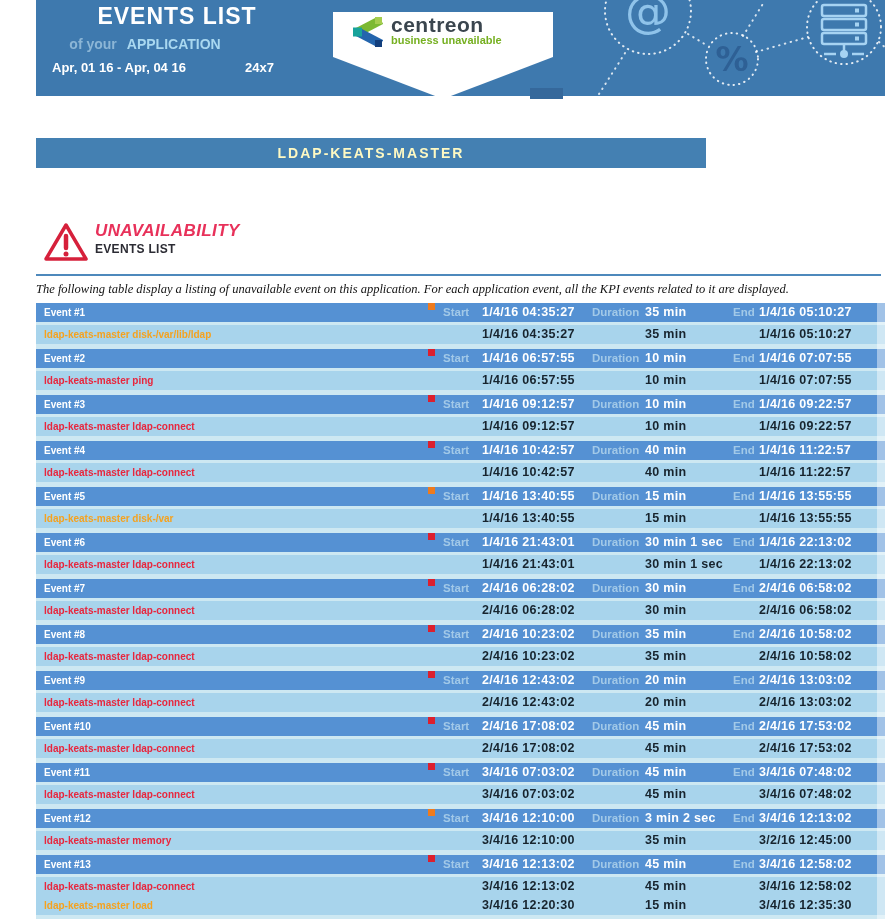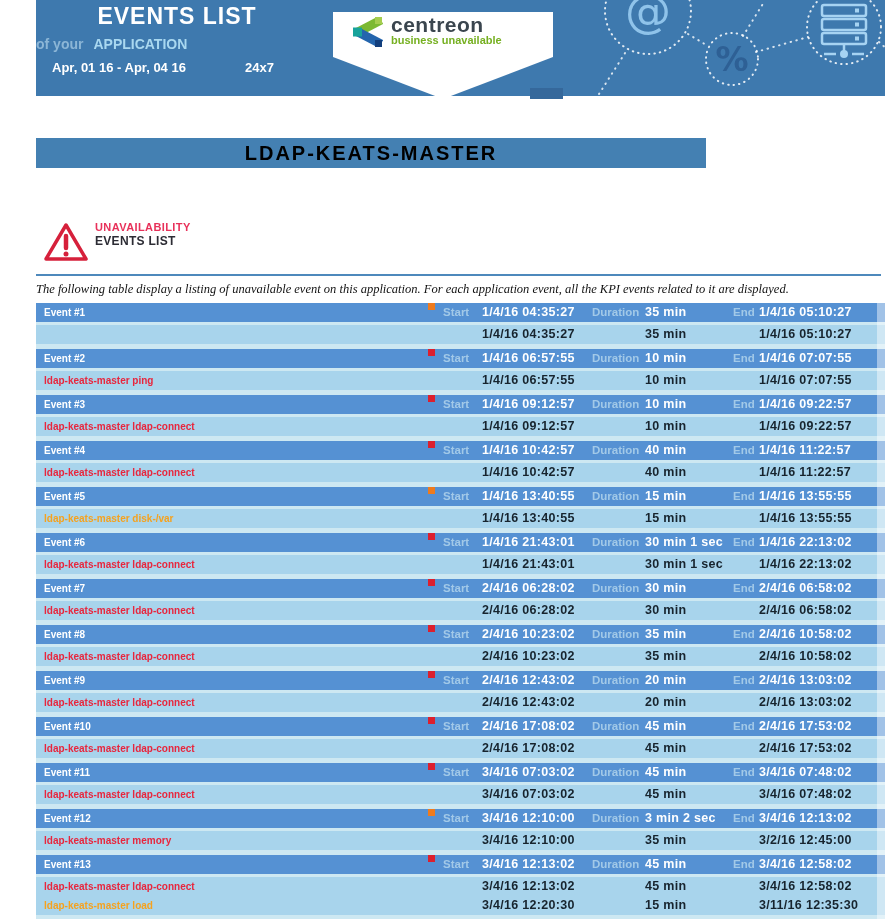--- a/index.html
+++ b/index.html
@@ -3,21 +3,21 @@
 <meta charset="utf-8">
 <style>
   html,body{margin:0;padding:0;background:#fff;}
   .page{position:relative;width:885px;height:919px;background:#fff;overflow:hidden;
         font-family:"Liberation Sans",sans-serif;}
 
   
   .report-header{position:absolute;left:36px;top:0;width:849px;height:96px;background:#3e79ae;}
   .h-title{position:absolute;left:16px;top:3px;width:250px;text-align:center;
            color:#fff;font-size:23px;font-weight:bold;letter-spacing:1px;}
-  .h-sub{position:absolute;left:0;top:36px;width:218px;font-size:14px;font-weight:bold;}
+  .h-sub{position:absolute;left:0;top:36px;width:218px;text-align:center;font-size:14px;font-weight:bold;}
   .h-sub .pre{color:#8cb6d6;margin-right:10px;}
   .h-sub .app{color:#a9d8f0;}
   .h-meta{position:absolute;left:0;top:60px;width:100%;height:16px;color:#fff;font-size:13px;font-weight:bold;}
   .h-date{position:absolute;left:16px;top:0;}
   .h-tp{position:absolute;left:209px;top:0;}
   .header-tab{position:absolute;left:494px;top:88px;width:33px;height:11px;background:#35689b;z-index:2;}
 
   
   .ribbon{position:absolute;left:333px;top:0;width:220px;height:100px;background:#fff;z-index:3;
           clip-path:polygon(0 0,100% 0,100% 45%,50% 87%,0 45%);
@@ -31,26 +31,26 @@
   .decor{position:absolute;left:555px;top:0;z-index:1;}
   .dotc{fill:none;stroke:rgba(255,255,255,0.85);stroke-width:2;stroke-dasharray:0.5 5;stroke-linecap:round;}
   .dotl{stroke:rgba(255,255,255,0.8);stroke-width:2;stroke-dasharray:0.5 5.5;stroke-linecap:round;}
   .at-glyph{font-family:"DejaVu Sans",sans-serif;font-size:46px;fill:#8fc3ea;}
   .pct-glyph{font-family:"DejaVu Sans",sans-serif;font-size:33px;fill:#2e6095;font-weight:bold;}
   .srv{stroke:#a6d3f2;stroke-width:2.5;fill:none;}
   .srv-fill{fill:#a6d3f2;stroke:none;}
 
   
   .banner{position:absolute;left:36px;top:138px;width:670px;height:30px;background:#4480b2;
-          color:#000000;font-size:20px;font-weight:bold;letter-spacing:2px;text-align:center;line-height:30px;}
+          color:#fef9c3;font-size:14px;font-weight:bold;letter-spacing:2px;text-align:center;line-height:30px;}
 
   
   .warn-icon{position:absolute;left:44px;top:221px;}
   .warn-text{position:absolute;left:95px;top:221px;}
-  .warn-title{font-size:11px;font-weight:bold;color:#e8315a;letter-spacing:0.4px;}
+  .warn-title{font-size:17px;font-weight:bold;color:#e8315a;letter-spacing:0.4px;font-style:italic;}
   .warn-sub{font-size:12px;font-weight:bold;color:#2c2c34;letter-spacing:0.3px;margin-top:1px;}
   .rule{position:absolute;left:36px;top:274px;width:845px;height:2px;background:#4e89bc;}
   .description{position:absolute;left:36px;top:282px;width:845px;
                font-family:"Liberation Serif",serif;font-style:italic;font-size:12.5px;color:#111;}
 
   
   .events-table{position:absolute;left:36px;top:303px;width:849px;}
   .event-header-row{position:relative;height:19px;background:#5591d3;}
   .kpi-block{background:#a8d4ec;}
   .kpi-row{position:relative;height:19px;}
@@ -153,20 +153,21 @@
         <span class="c-slabel col-label">Start</span>
         <span class="c-sval col-value">1/4/16 04:35:27</span>
         <span class="c-dlabel col-label">Duration</span>
         <span class="c-dval col-value">35 min</span>
         <span class="c-elabel col-label">End</span>
         <span class="c-eval col-value">1/4/16 05:10:27</span>
       </div>
       <div class="row-strip gap"></div>
       <div class="kpi-block">
         <div class="kpi-row">
+          <span class="c-name kpi-name" style="color: rgb(245, 162, 31);">ldap-keats-master disk-/var/lib/ldap</span>
           <span class="c-sval col-dark">1/4/16 04:35:27</span>
           <span class="c-dval col-dark">35 min</span>
           <span class="c-eval col-dark">1/4/16 05:10:27</span>
         </div>
       </div>
       <div class="row-strip"></div>
       <div class="event-header-row">
         <span class="c-name">Event #2</span>
         <span class="c-square" style="background: rgb(220, 31, 46);"></span>
         <span class="c-slabel col-label">Start</span>
@@ -401,20 +402,20 @@
         <div class="kpi-row">
           <span class="c-name kpi-name" style="color: rgb(232, 38, 61);">ldap-keats-master ldap-connect</span>
           <span class="c-sval col-dark">3/4/16 12:13:02</span>
           <span class="c-dval col-dark">45 min</span>
           <span class="c-eval col-dark">3/4/16 12:58:02</span>
         </div>
         <div class="kpi-row">
           <span class="c-name kpi-name" style="color: rgb(245, 162, 31);">ldap-keats-master load</span>
           <span class="c-sval col-dark">3/4/16 12:20:30</span>
           <span class="c-dval col-dark">15 min</span>
-          <span class="c-eval col-dark">3/11/16 12:35:30</span>
+          <span class="c-eval col-dark">3/4/16 12:35:30</span>
         </div>
       </div>
       <div class="row-strip"></div>
     </div>
   <div class="right-strip"></div>
 
 </div>
 
 </body></html>

